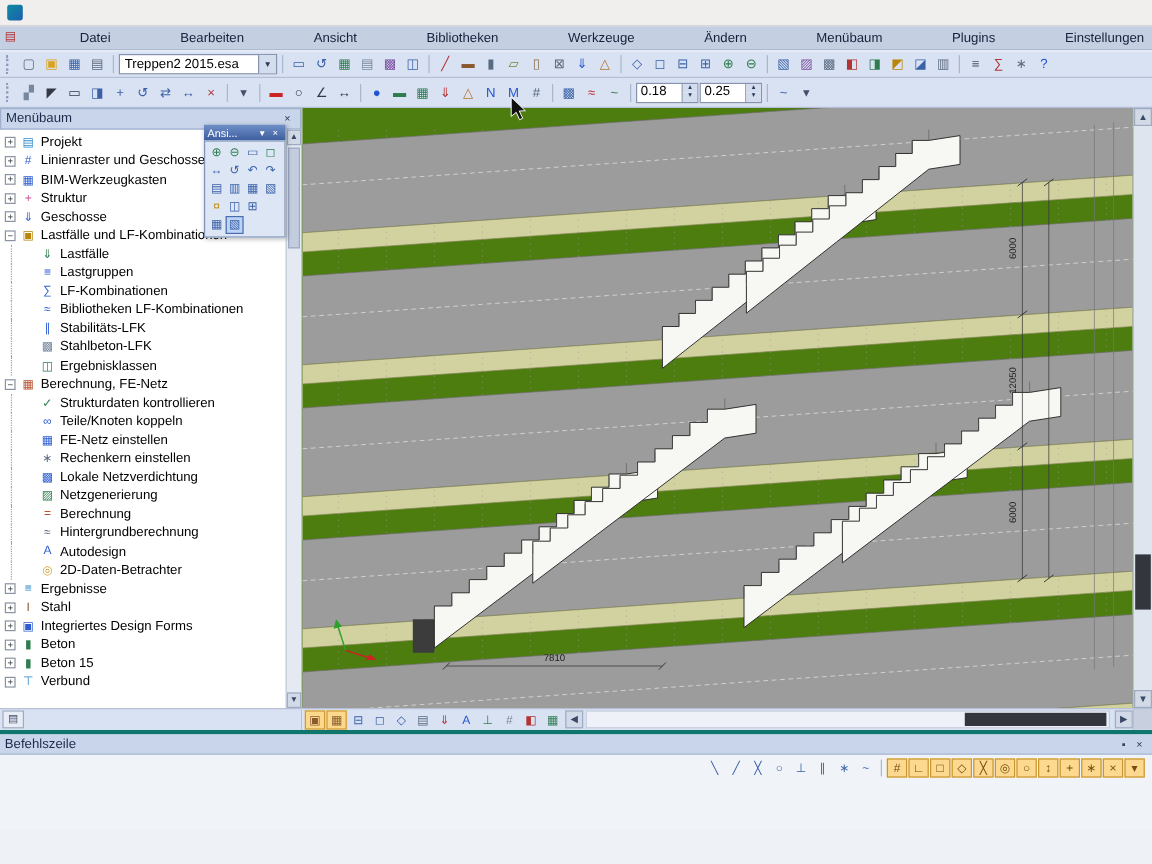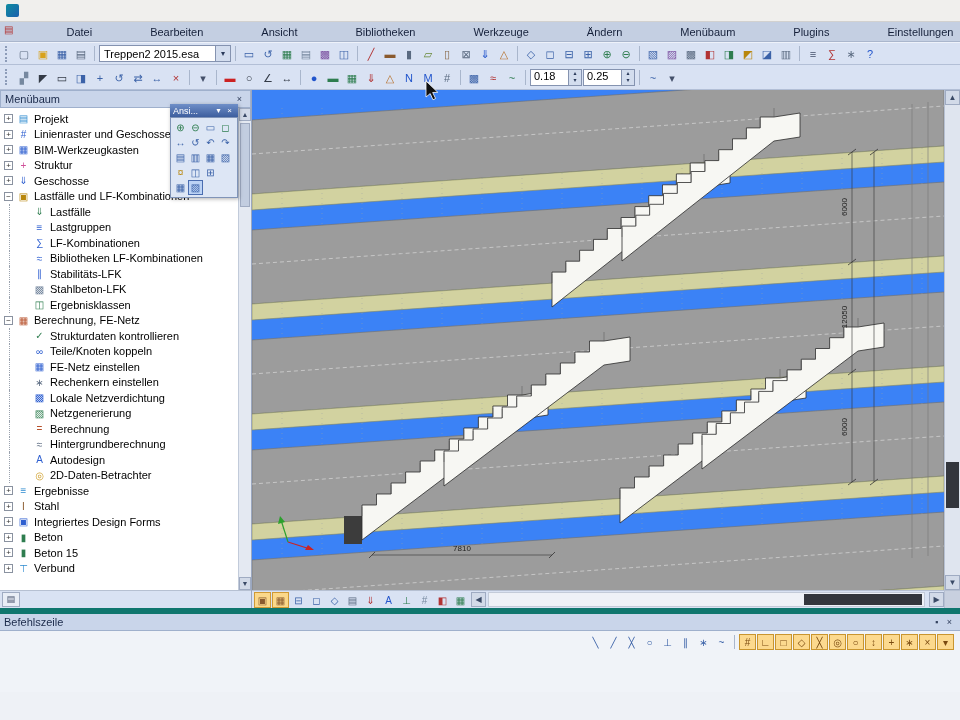--- a/index.html
+++ b/index.html
@@ -48,21 +48,21 @@
   .tree-label{font-size:11px;color:#000;}
   .tree-scroll{width:13px;background:#e4e9f2;border-left:1px solid #c2cbda;display:flex;flex-direction:column;flex:none;}
   .ts-btn{height:13px;background:#d2dae8;border:1px solid #9fabc2;font-size:7px;line-height:11px;text-align:center;color:#3a4a66;flex:none;}
   .ts-track{flex:1;position:relative;}
   .ts-thumb{position:absolute;left:1px;right:1px;top:2px;height:84px;background:#c2cde0;border:1px solid #9fabc2;}
   .tree-bottom{height:18px;background:#d9e2f3;border-top:1px solid #b6c0d2;display:flex;align-items:center;padding-left:2px;flex:none;}
   .dock-tab{width:18px;height:15px;background:#e8edf6;border:1px solid #9fabc2;font-size:9px;line-height:13px;text-align:center;color:#44506a;}
 
   
   .viewport{flex:1;position:relative;background:#fff;}
-  .vp-scene{position:absolute;left:0;top:0;right:16px;bottom:18px;background:#3b82f6;overflow:hidden;}
+  .vp-scene{position:absolute;left:0;top:0;right:16px;bottom:18px;background:#4d7c0f;overflow:hidden;}
   .vp-scene svg{display:block;width:100%;height:100%;}
   .vscroll{position:absolute;top:0;right:0;bottom:18px;width:16px;background:#dfe5ef;border-left:1px solid #b6c0d2;display:flex;flex-direction:column;}
   .vs-btn{height:15px;background:#d2dae8;border:1px solid #9fabc2;font-size:8px;line-height:13px;text-align:center;color:#3a4a66;flex:none;}
   .vs-track{flex:1;position:relative;}
   .vs-thumb{position:absolute;left:1px;right:1px;top:76%;height:46px;background:#33363d;}
   .hbar{position:absolute;left:0;bottom:0;right:16px;height:18px;background:#d9e2f3;border-top:1px solid #b6c0d2;display:flex;align-items:center;padding-left:2px;}
   .vp-icon{width:17px;height:16px;line-height:15px;text-align:center;font-size:10px;border:1px solid transparent;flex:none;}
   .vp-icon.pressed{background:#fbd88a;border-color:#cf9a35;}
   .hs-btn{width:15px;height:15px;background:#d2dae8;border:1px solid #9fabc2;font-size:8px;line-height:13px;text-align:center;color:#3a4a66;margin-left:2px;flex:none;}
   .hs-track{flex:1;height:15px;background:#eef1f7;border:1px solid #c3cbd9;margin:0 2px;position:relative;}
@@ -73,21 +73,21 @@
   .palette{position:absolute;left:170px;top:14px;width:68px;z-index:30;box-shadow:1px 1px 4px rgba(0,0,0,.3);}
   .palette-title{height:13px;background:linear-gradient(#6f8fc8,#3d5e9e);color:#fff;font-size:9px;display:flex;align-items:center;padding:0 3px;}
   .palette-title .sp{flex:1;}
   .pal-btn{width:11px;text-align:center;font-size:8px;color:#fff;}
   .palette-body{background:#dde6f5;border:1px solid #8094b8;padding:2px;}
   .p-row{display:flex;}
   .p-icon{width:15px;height:15px;line-height:14px;text-align:center;font-size:10px;border:1px solid transparent;flex:none;}
   .p-icon.pressed{background:#bcd3f5;border-color:#4a6db0;}
 
   
-  .cmd{height:84px;display:flex;flex-direction:column;flex:none;border-top:6px solid #0f766e;}
+  .cmd{height:84px;display:flex;flex-direction:column;flex:none;border-top:4px solid #0f766e;}
   .cmd-title{height:17px;background:#c9d5ea;border-bottom:1px solid #9fb0cc;display:flex;align-items:center;font-size:11px;color:#1b2a4a;padding:0 4px;flex:none;}
   .cmd-title .sp{flex:1;}
   .cmd-body{flex:1;background:#f0f3f8;position:relative;}
   .snap-row{position:absolute;top:3px;right:6px;display:flex;gap:1px;}
   .snap-icon{width:17px;height:16px;line-height:15px;text-align:center;font-size:10px;border:1px solid transparent;flex:none;}
   .snap-icon.orange{background:#fcd98e;border-color:#c9952f;}
   .snap-sep{width:1px;height:14px;background:#a9b6cc;margin:1px 3px;flex:none;}
   .cmd-prompt{height:18px;background:#fff;border-top:1px solid #b6c2d8;font-size:11px;display:flex;align-items:center;padding:0 4px;color:#000;flex:none;}
 
   

